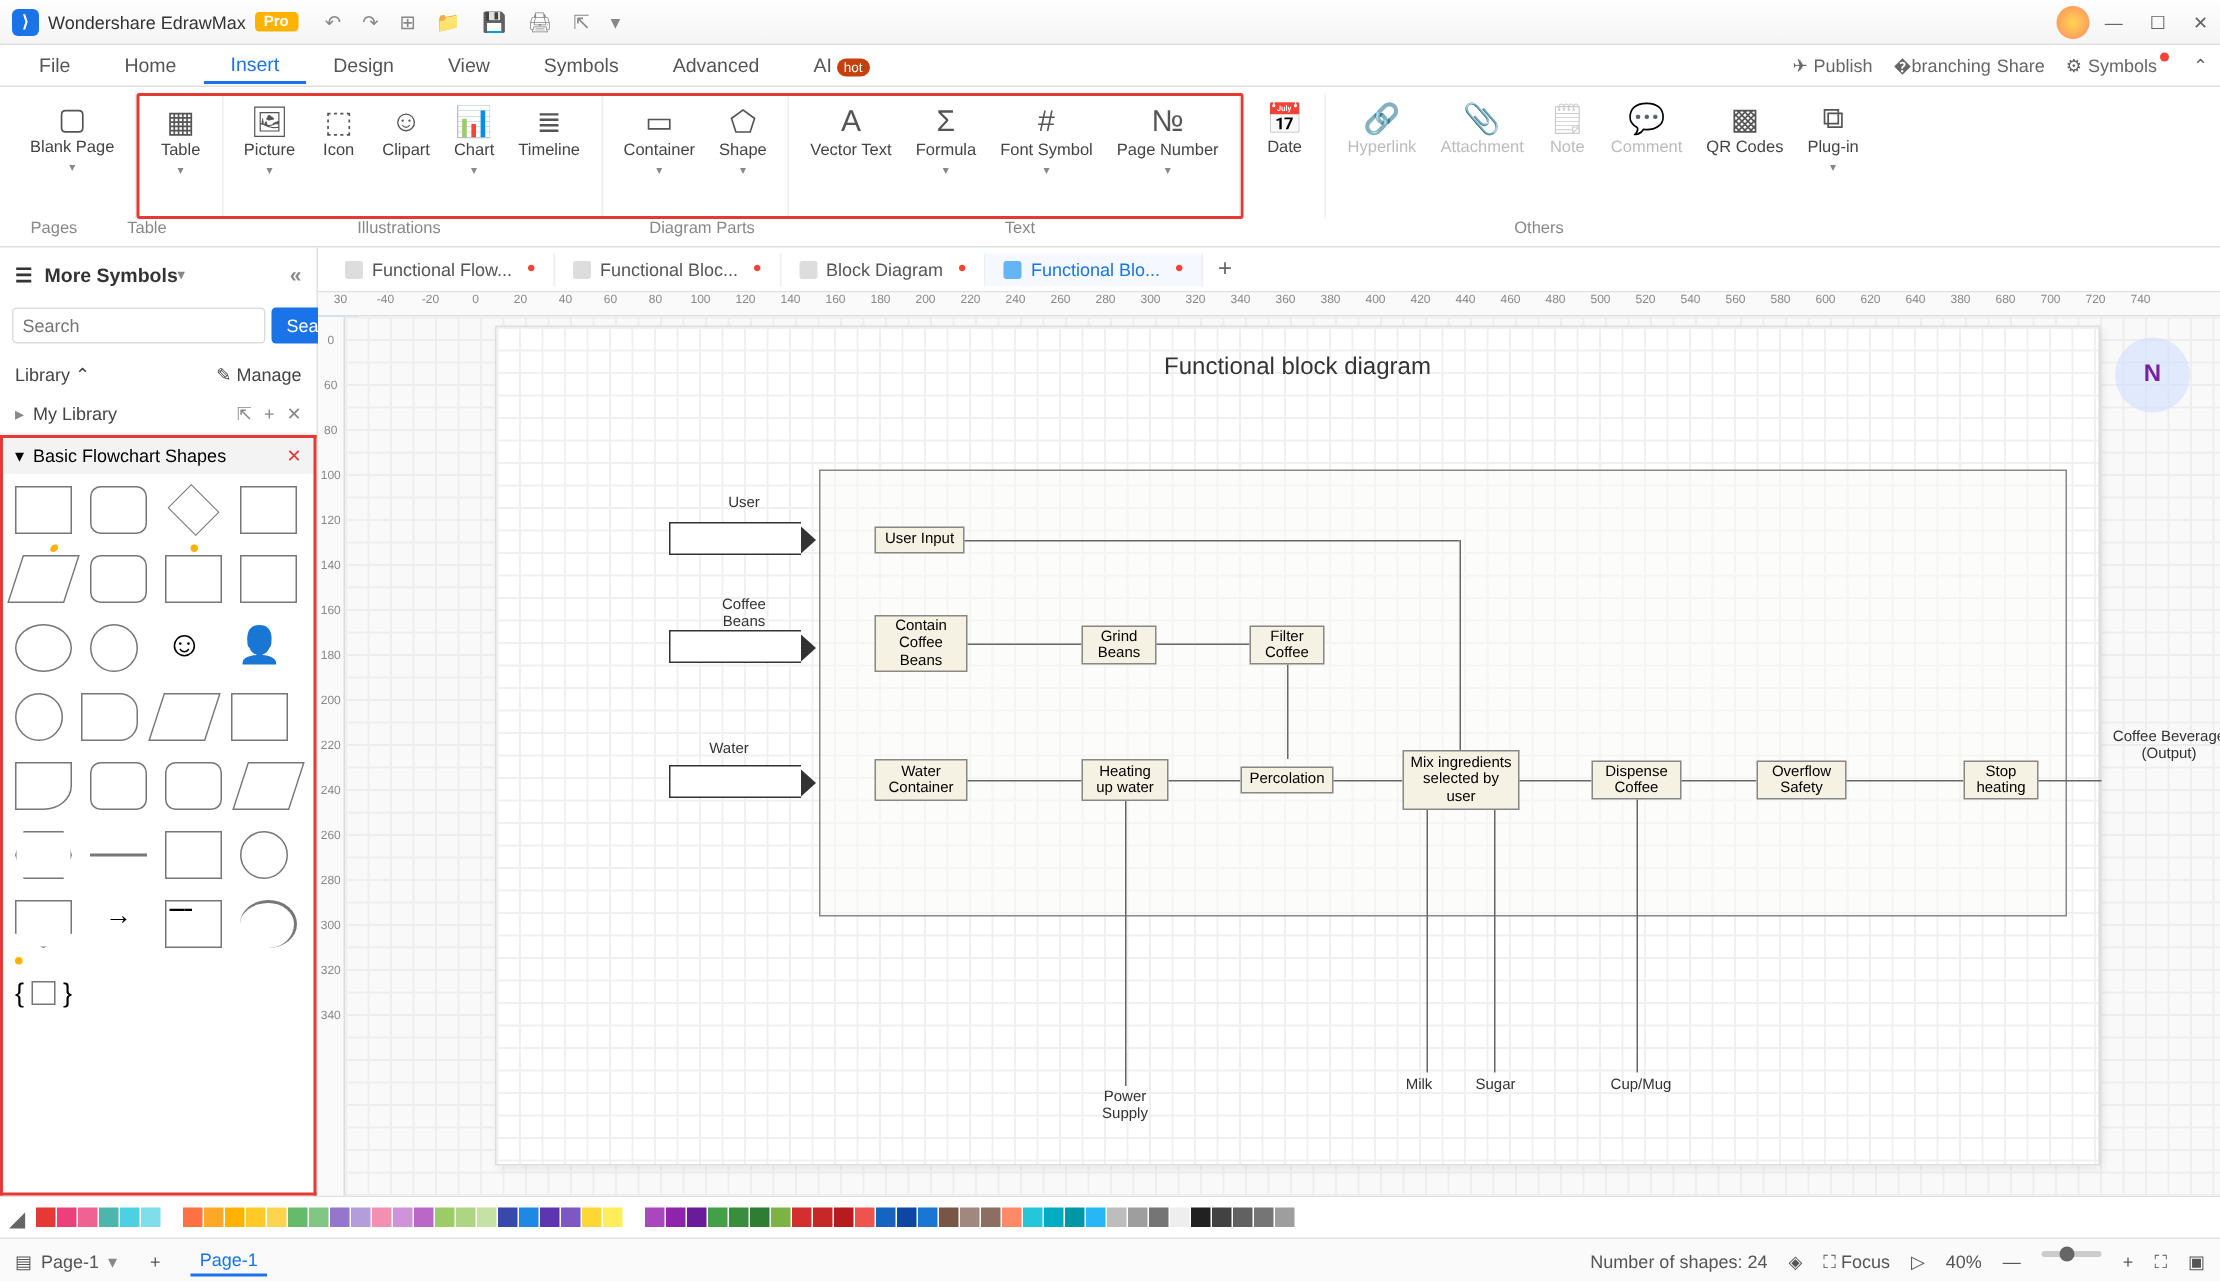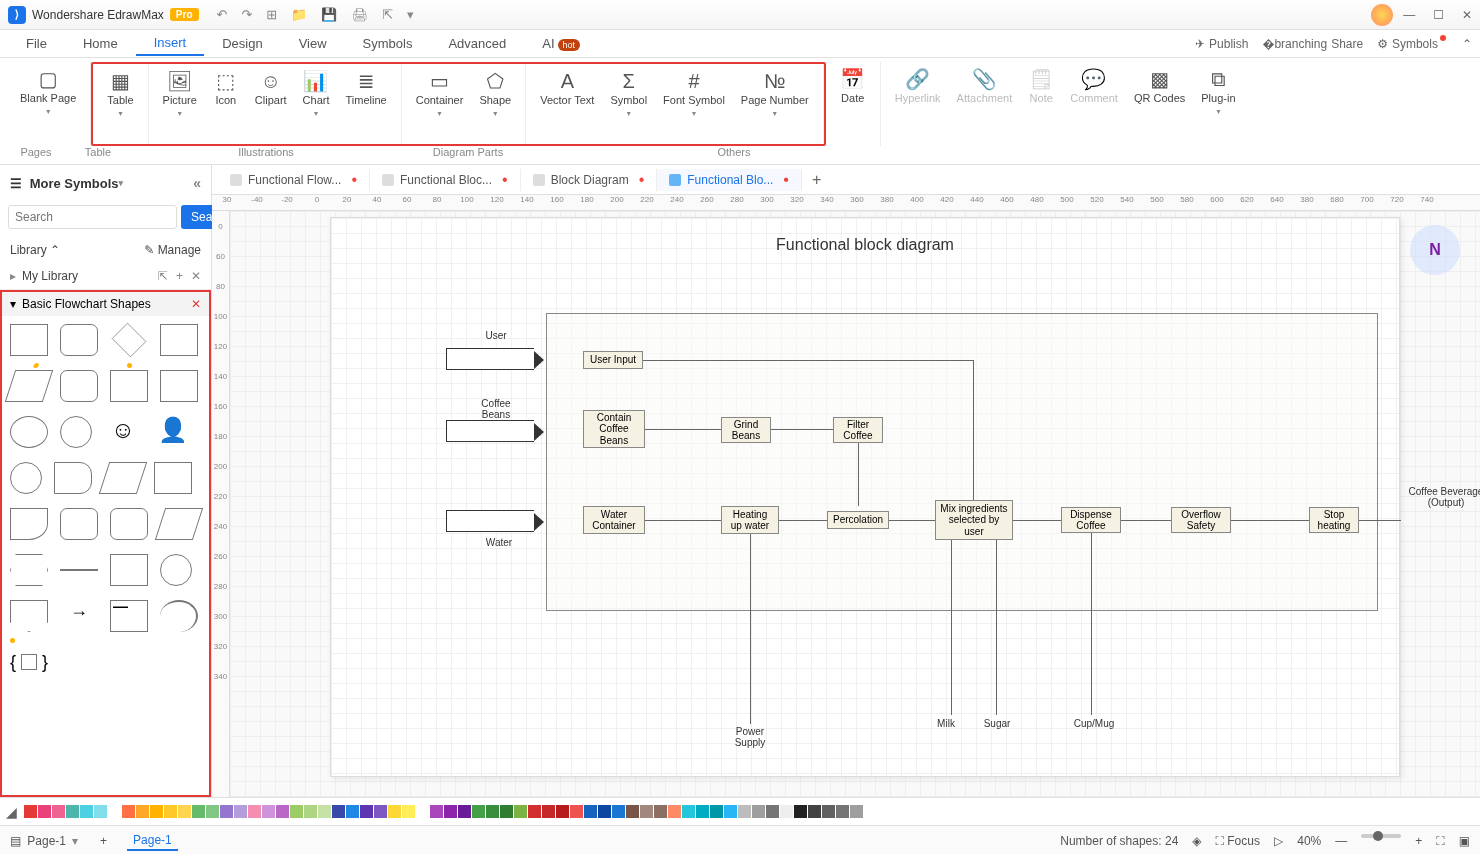--- a/index.html
+++ b/index.html
@@ -207,21 +207,21 @@
             <div class="caret">▾</div>
           </div>
         </div>
     <div class="ribbon-group" id="rg3">
           <div class="ribbon-btn">
             <div class="ico">A</div>
             <div class="lbl">Vector Text</div>
           </div>
           <div class="ribbon-btn">
             <div class="ico">Σ</div>
-            <div class="lbl">Symbol</div>
+            <div class="lbl">Formula</div>
             <div class="caret">▾</div>
           </div>
           <div class="ribbon-btn">
             <div class="ico">#</div>
             <div class="lbl">Font Symbol</div>
             <div class="caret">▾</div>
           </div>
           <div class="ribbon-btn">
             <div class="ico">№</div>
             <div class="lbl">Page Number</div>
@@ -261,20 +261,21 @@
           <div class="lbl">Plug-in</div>
           <div class="caret">▾</div>
         </div>
       </div>
 </div>
 <div class="group-labels">
   <div style="width:60px">Pages</div>
   <div style="width:64px">Table</div>
   <div style="width:272px">Illustrations</div>
   <div style="width:132px">Diagram Parts</div>
+  <div style="width:292px">Text</div>
   <div style="width:400px">Others</div>
 </div>
 </div>
 
 <div class="workspace">
 
   <div class="leftpanel">
     <div class="hdr">
       <span style="margin-right:8px;">☰</span>
       <span>More Symbols</span>
@@ -450,21 +451,21 @@
       </div>
     <div class="canvas">
       <div class="page-bg">
         <div class="diag-title">Functional block diagram</div>
         <div class="diag-frame"></div>
 
         <div class="lbl-txt" style="left:140px;top:112px;width:50px;">User</div>
         <div class="arrow-line" style="left:115px;top:130px;width:88px;"></div>
         <div class="lbl-txt" style="left:135px;top:180px;width:60px;">Coffee Beans</div>
         <div class="arrow-line" style="left:115px;top:202px;width:88px;"></div>
-        <div class="lbl-txt" style="left:143px;top:276px;width:50px;margin-top:43px;">Water</div>
+        <div class="lbl-txt" style="left:130px;top:276px;width:50px;">Water</div>
         <div class="arrow-line" style="left:115px;top:292px;width:88px;"></div>
 
         <div class="blk" style="left:252px;top:133px;width:60px;height:18px;">User Input</div>
         <div class="conn-h" style="left:312px;top:142px;width:330px;"></div>
         <div class="conn-v" style="left:642px;top:142px;height:150px;"></div>
 
         <div class="blk" style="left:252px;top:192px;width:62px;height:38px;">Contain Coffee Beans</div>
         <div class="conn-h" style="left:314px;top:211px;width:76px;"></div>
         <div class="blk" style="left:390px;top:199px;width:50px;height:26px;">Grind Beans</div>
         <div class="conn-h" style="left:440px;top:211px;width:62px;"></div>

